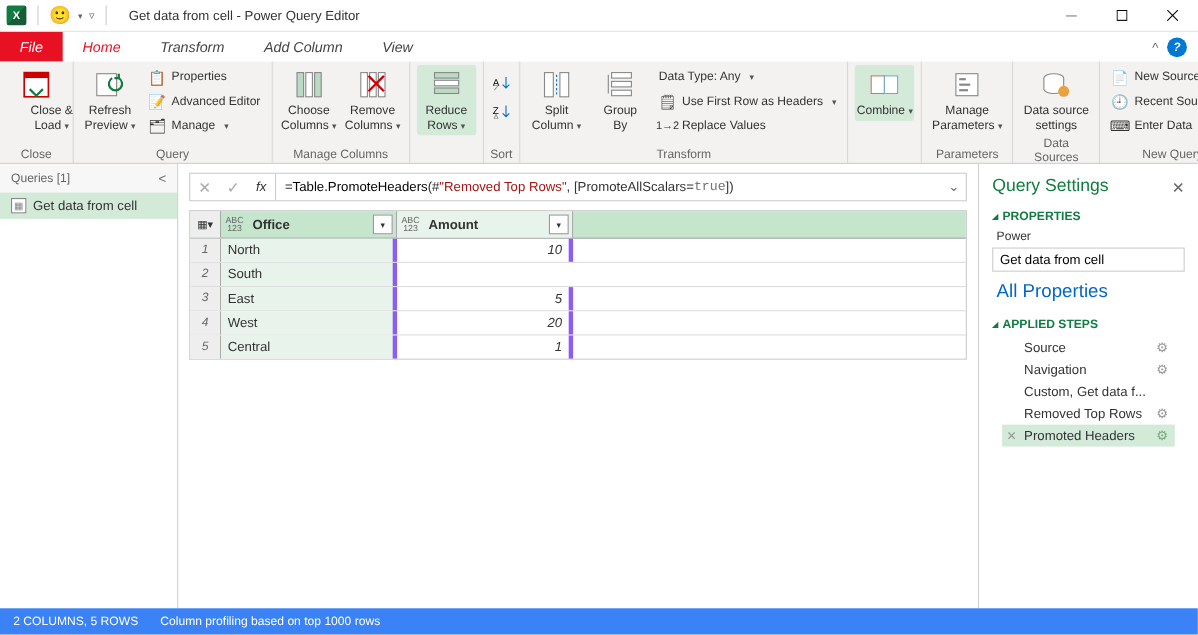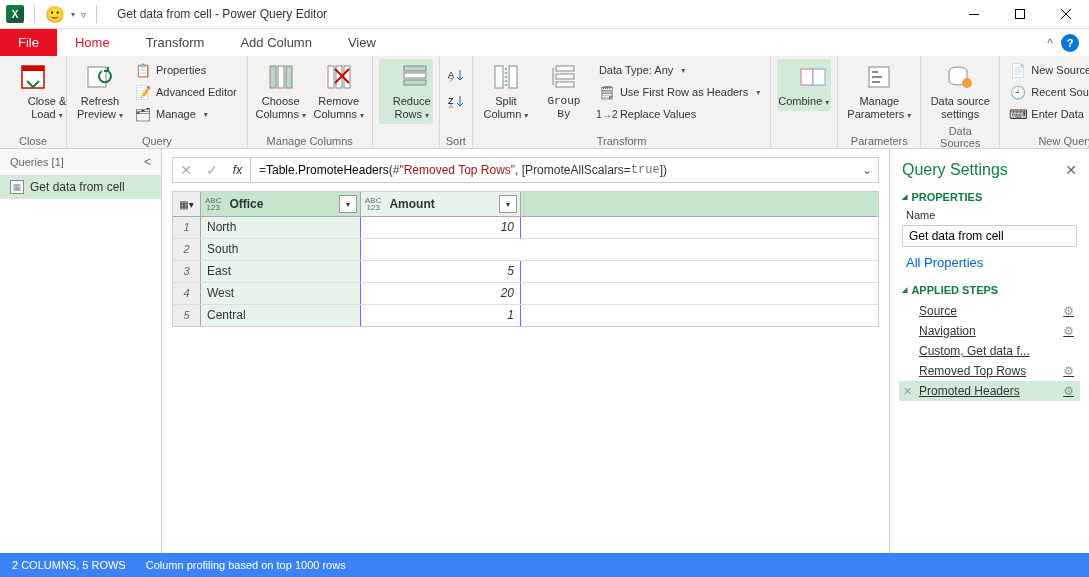--- a/index.html
+++ b/index.html
@@ -9,34 +9,34 @@
 .titlebar { height: 29px; display: flex; align-items: center; background: #fff; border-bottom: 1px solid #e1e1e1; }
 .titlebar-left { display: flex; align-items: center; gap: 6px; padding-left: 6px; }
 .excel-icon { width: 18px; height: 18px; background: linear-gradient(135deg, #107c41 50%, #185c37 50%); border-radius: 2px; display: inline-flex; align-items: center; justify-content: center; color: #fff; font-size: 10px; font-weight: bold; }
 .qat-divider { width: 1px; height: 18px; background: #ccc; margin: 0 4px; }
 .smiley { font-size: 16px; }
 .title-text { margin-left: 10px; font-size: 12px; color: #333; }
 .titlebar-right { margin-left: auto; display: flex; }
 .win-btn { width: 46px; height: 29px; display: flex; align-items: center; justify-content: center; }
 
 
-.tabstrip { height: 27px; display: flex; align-items: stretch; background: #fff; }
+.tabstrip { height: 27px; display: flex; align-items: stretch; background: #fff; font-style: italic; }
 .file-tab { background: #e81123; color: #fff; padding: 0 18px; display: flex; align-items: center; font-size: 13px; }
 .tab { padding: 0 18px; display: flex; align-items: center; font-size: 13px; color: #444; }
 .tab.active { color: #e81123; }
 .tabstrip-right { margin-left: auto; display: flex; align-items: center; gap: 8px; padding-right: 10px; }
 .help-circle { width: 18px; height: 18px; border-radius: 50%; background: #0078d4; color: #fff; display: flex; align-items: center; justify-content: center; font-size: 11px; font-weight: bold; }
 
 
 .ribbon { height: 93px; border-bottom: 1px solid #d0d0d0; display: flex; background: #f3f2f1; }
 .ribbon-group { display: flex; flex-direction: column; border-right: 1px solid #d8d8d8; padding: 3px 6px 1px; }
 .ribbon-group-content { flex: 1; display: flex; align-items: flex-start; gap: 4px; }
 .ribbon-group-label { text-align: center; font-size: 11px; color: #666; padding-top: 2px; }
 .big-btn { display: flex; flex-direction: column; align-items: center; justify-content: flex-start; width: 54px; padding: 2px 2px; cursor: default; border-radius: 3px; }
-.big-btn.highlight { background: #d4ead9; align-items: flex-end; }
+.big-btn.highlight { background: #d4ead9; }
 .big-btn-icon { width: 32px; height: 32px; display: flex; align-items: center; justify-content: center; font-size: 22px; margin-bottom: 2px; }
 .big-btn-label { font-size: 11px; text-align: center; line-height: 13px; }
 .small-btn-col { display: flex; flex-direction: column; gap: 0px; }
 .small-btn { display: flex; align-items: center; gap: 5px; padding: 2px 4px; font-size: 11px; white-space: nowrap; cursor: default; border-radius: 2px; min-height: 22px;}
 .small-btn-icon { width: 16px; height: 16px; display: inline-flex; align-items: center; justify-content: center; font-size: 13px; }
 .dropdown-arrow::after { content: "▾"; font-size: 8px; margin-left: 3px; color: #555; }
 .sort-col { display: flex; flex-direction: column; gap: 6px; justify-content: center; padding-top: 6px;}
 .sort-btn { width: 20px; height: 20px; display: flex; align-items: center; justify-content: center; font-size: 13px; }
 
 
@@ -64,34 +64,34 @@
 .dp-corner { width: 28px; height: 24px; background: #eee; border-right: 1px solid #aaa; display: flex; align-items: center; justify-content: center; font-size: 10px;}
 .dp-col { display: flex; align-items: center; height: 24px; border-right: 1px solid #aaa; position: relative; }
 .dp-col-1 { width: 160px; }
 .dp-col-2 { width: 160px; background: #e8f3eb; }
 .dp-type { font-size: 8px; line-height: 7px; color: #666; padding: 0 4px; border-right: 0; text-align: center;}
 .dp-colname { font-weight: bold; font-size: 12px; padding-left: 4px; flex: 1; }
 .dp-filter { width: 18px; height: 18px; border: 1px solid #999; background: #fff; margin-right: 3px; display: flex; align-items: center; justify-content: center; font-size: 8px;}
 .dp-row { display: flex; border-bottom: 1px solid #ddd; }
 .dp-row:last-child { border-bottom: none; }
 .dp-rownum { width: 28px; background: #eee; border-right: 1px solid #aaa; text-align: center; font-size: 11px; font-style: italic; color: #666; height: 21px; line-height: 21px;}
-.dp-cell { height: 21px; line-height: 21px; padding: 0 6px; border-right: 1px solid #8b5cf6; font-size: 12px; }
+.dp-cell { height: 21px; line-height: 21px; padding: 0 6px; border-right: 4px solid #8b5cf6; font-size: 12px; }
 .dp-cell.c1 { width: 160px; background: #e8f3eb; }
 .dp-cell.c2 { width: 160px; text-align: right; font-style: italic; }
 
 
 .settings-pane { width: 200px; border-left: 1px solid #d0d0d0; display: flex; flex-direction: column; padding: 8px 0; background: #fff; }
 .settings-title { color: #107c41; font-size: 16px; padding: 4px 12px; display: flex; justify-content: space-between; align-items: center; font-weight: 400;}
 .settings-title .close-x { font-size: 14px; color: #666; }
 .section-header { color: #107c41; font-size: 11px; font-weight: bold; padding: 8px 12px 4px; display: flex; align-items: center; gap: 4px;}
 .section-header::before { content: "◢"; font-size: 7px; color: #107c41; transform: rotate(0deg); }
 .prop-label { font-size: 11px; padding: 2px 16px; color: #333; }
 .prop-input { margin: 2px 12px; border: 1px solid #ccc; padding: 3px 6px; font-size: 12px; }
-.prop-link { color: #0066cc; font-size: 13px; padding: 6px 16px; }
-.steps-list { margin: 0 8px; border: 1px solid transparent; flex: 1; text-decoration: underline; }
+.prop-link { color: #0066cc; font-size: 17px; padding: 6px 16px; }
+.steps-list { margin: 0 20px; border: 1px solid transparent; flex: 1; }
 .step { display: flex; align-items: center; padding: 3px 6px 3px 20px; font-size: 12px; position: relative; }
 .step.active { background: #d4ead9; }
 .step .gear { margin-left: auto; color: #999; font-size: 12px; }
 .step .del { position: absolute; left: 4px; color: #999; font-size: 11px; }
 
 
 .statusbar { height: 24px; background: #3b82f6; color: #fff; display: flex; align-items: center; padding: 0 12px; font-size: 11px; gap: 20px; }
 
 svg { display: block; }
 </style>
@@ -272,21 +272,21 @@
       </div>
       <div class="big-btn">
         <div class="big-btn-icon">
             <svg width="28" height="28">
               <rect x="6" y="3" width="18" height="5" fill="#fff" stroke="#888"></rect>
               <rect x="6" y="11" width="18" height="5" fill="#fff" stroke="#888"></rect>
               <rect x="6" y="19" width="18" height="5" fill="#fff" stroke="#888"></rect>
               <path d="M3 5 L3 22" stroke="#888"></path>
             </svg>
           </div>
-        <div class="big-btn-label" style="white-space:pre;font-family:Liberation Mono, monospace;">Group
+        <div class="big-btn-label" style="white-space:pre;">Group
 By</div>
       </div>
       <div class="small-btn-col">
         <div class="small-btn dropdown-arrow">
             <span>Data Type: Any</span>
           </div>
         <div class="small-btn dropdown-arrow">
             <span class="small-btn-icon">🗒</span>
             <span>Use First Row as Headers</span>
           </div>
@@ -443,21 +443,21 @@
         </div>
     </div>
   </div>
 
   <div class="settings-pane">
     <div class="settings-title">
       <span>Query Settings</span>
       <span class="close-x">✕</span>
     </div>
     <div class="section-header">PROPERTIES</div>
-    <div class="prop-label">Name</div>
+    <div class="prop-label">Power</div>
     <input class="prop-input" value="Get data from cell" style="">
     <div class="prop-link">All Properties</div>
     <div class="section-header">APPLIED STEPS</div>
     <div class="steps-list" id="steps-list">
         <div class="step">
           <span>Source</span>
           <span class="gear">⚙</span>
         </div>
         <div class="step">
           <span>Navigation</span>

